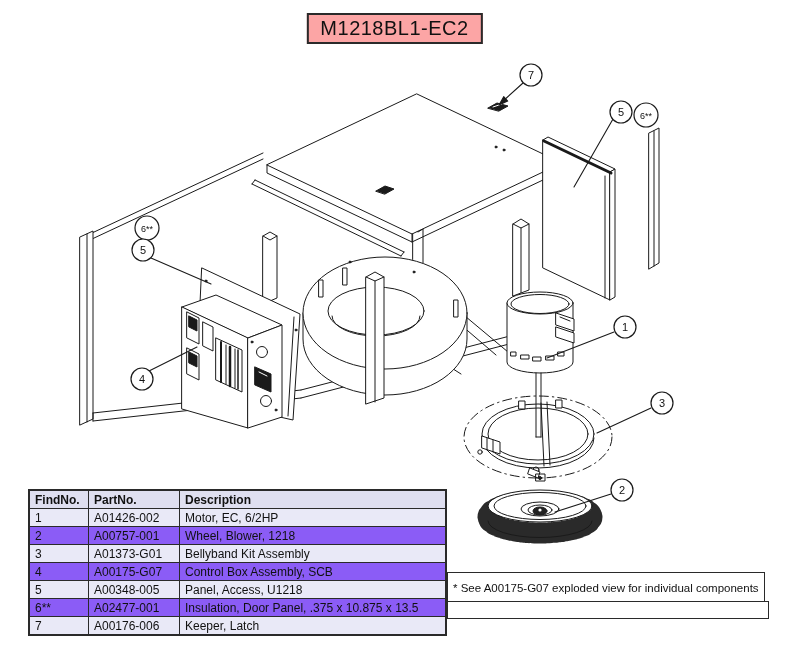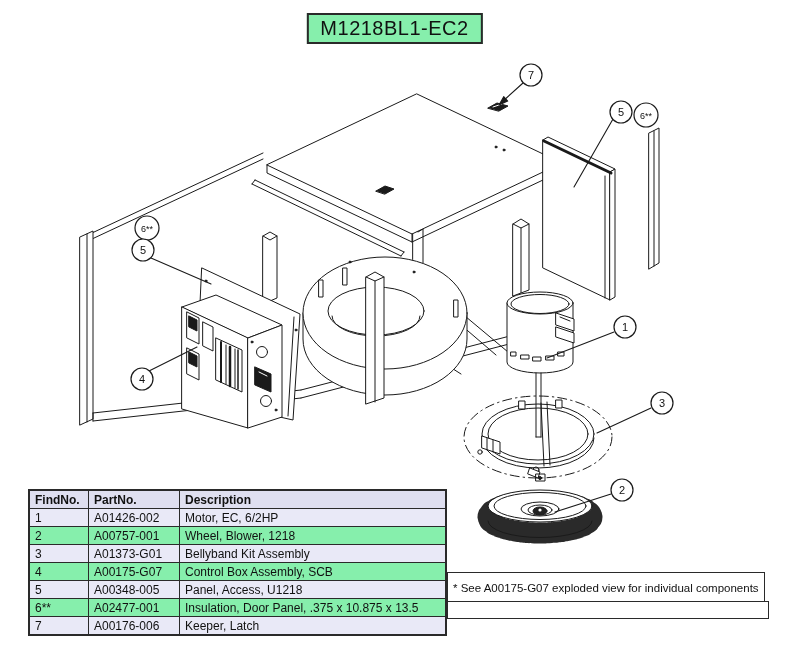--- a/index.html
+++ b/index.html
@@ -3,26 +3,26 @@
 <meta charset="utf-8">
 <style>
   html,body{margin:0;padding:0;}
   body{
     width:789px;height:645px;position:relative;background:#ffffff;
     font-family:"Liberation Sans", sans-serif;color:#111;overflow:hidden;
   }
   .title-box{
     position:absolute;top:13px;left:50%;transform:translateX(-50%);
     border:2px solid #2a2a2a;padding:2px 12px;font-size:20px;letter-spacing:0.5px;
-    background:#86efac;white-space:nowrap;
+    background:#fca5a5;white-space:nowrap;
   }
   svg.diagram{position:absolute;left:0;top:0;}
   .parts-table{
     position:absolute;left:28px;top:489px;border-collapse:collapse;
-    font-size:12px;background:#86efac;
+    font-size:12px;background:#8b5cf6;
   }
   .parts-table th,.parts-table td{
     border:1px solid #2a2a2a;padding:1px 5px;height:15px;white-space:nowrap;
     text-align:left;font-weight:normal;
   }
   .parts-table th{font-weight:bold;background:#dededf0;}
   .parts-table thead th{background:#dfdff0;}
   .parts-table{border:2px solid #2a2a2a;}
   .parts-table th:nth-child(1),.parts-table td:nth-child(1){width:48px;}
   .parts-table th:nth-child(2),.parts-table td:nth-child(2){width:80px;}

